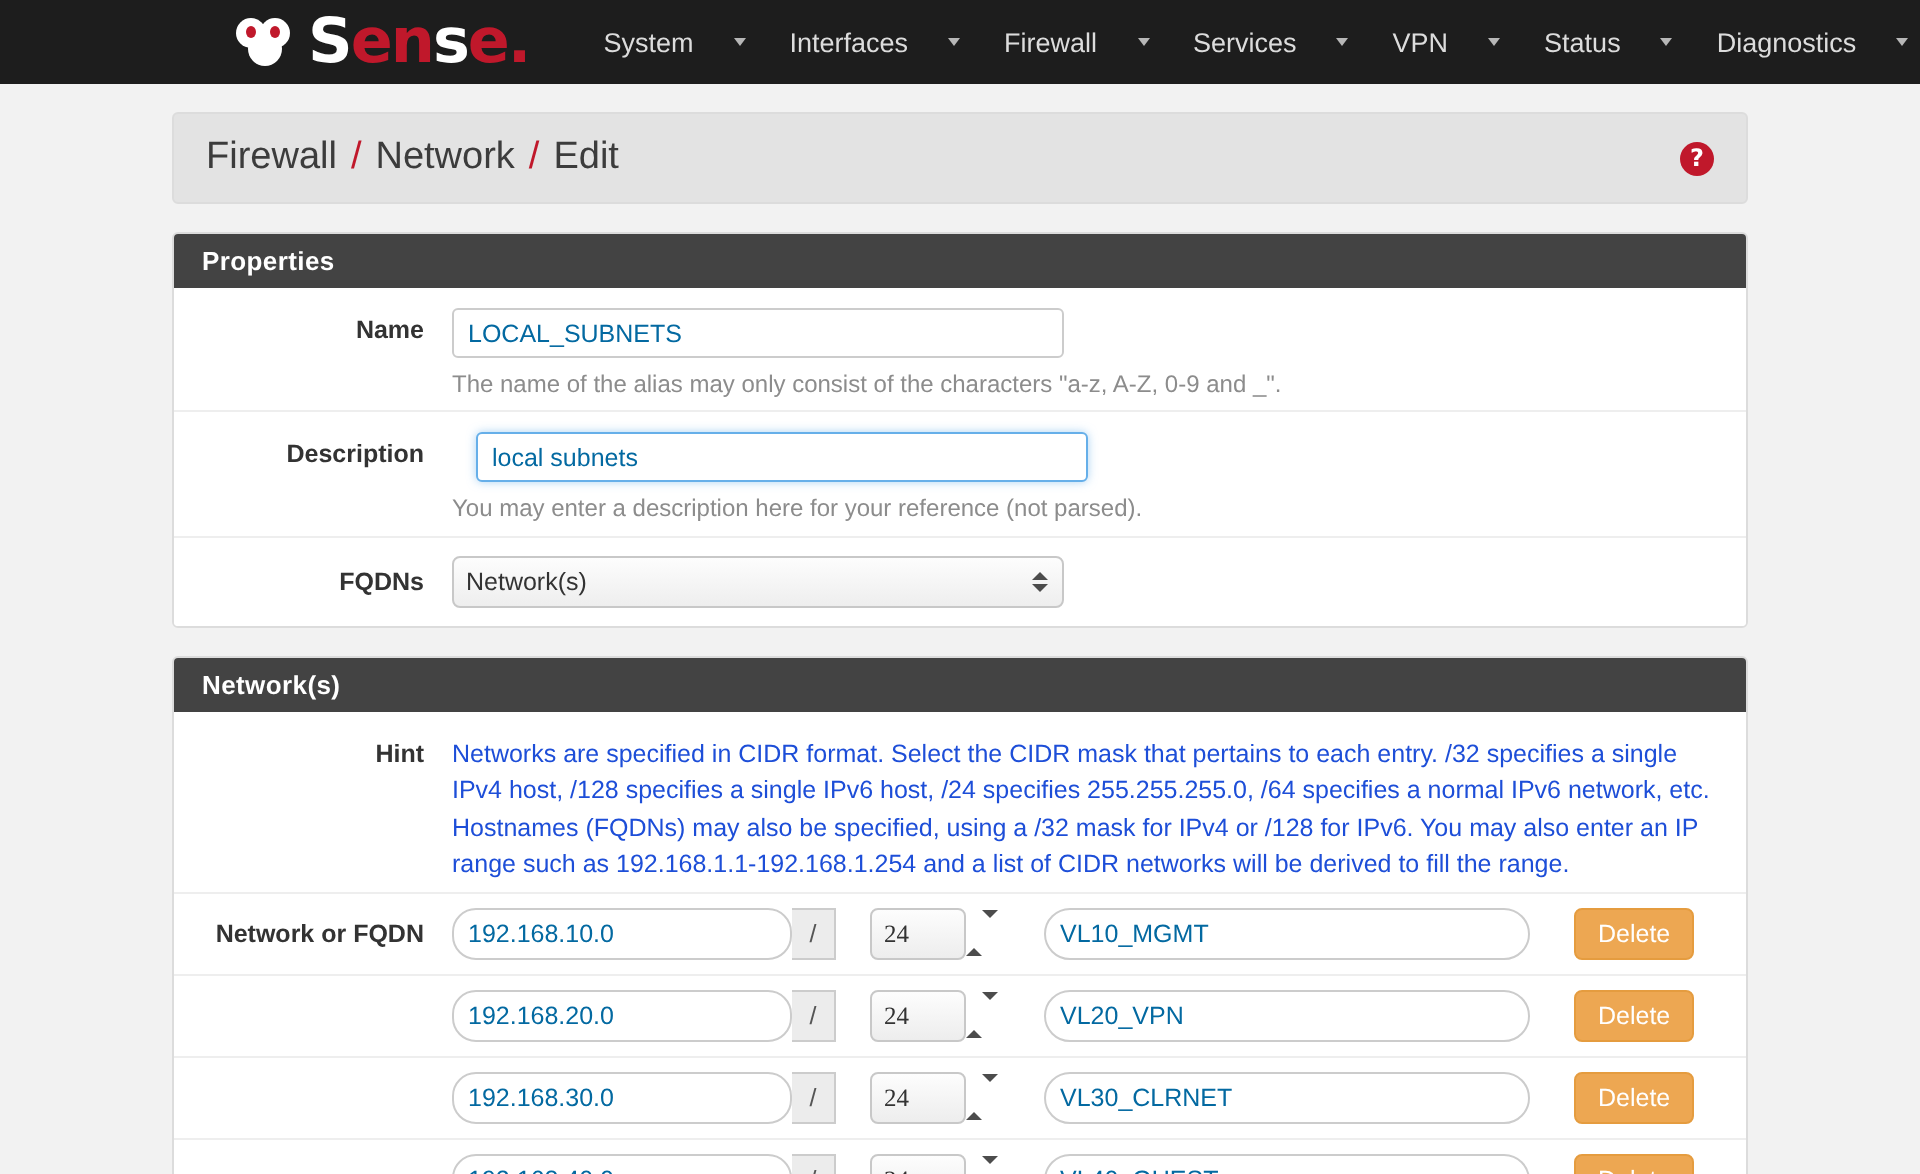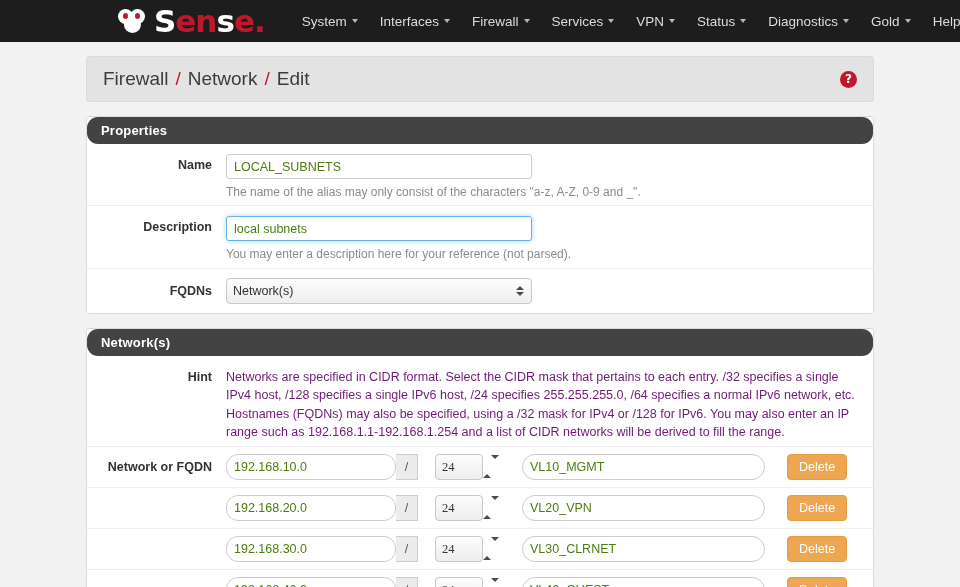--- a/index.html
+++ b/index.html
@@ -51,21 +51,21 @@
 
   .nav-items { display: flex; align-items: center; }
   .nav-item {
     color: #dcdcdc;
     font-size: 13.5px;
     padding: 6px 11px;
     white-space: nowrap;
     cursor: pointer;
     display: flex;
     align-items: center;
-    gap: 5px;
+    gap: 20px;
   }
   .caret {
     width: 0; height: 0;
     border-left: 3.5px solid transparent;
     border-right: 3.5px solid transparent;
     border-top: 4px solid #b7b7b7;
     display: inline-block;
   }
   .logout-icon { padding: 6px 10px; cursor: pointer; display: flex; align-items: center; }
 
@@ -108,21 +108,20 @@
     background: #fff;
     overflow: hidden;
   }
   .panel-heading {
     background: #434343;
     color: #fff;
     font-weight: bold;
     font-size: 13px;
     padding: 6px 14px;
     letter-spacing: .2px;
-    border-radius: 11px;
   }
   .panel-body { background: #fff; }
 
   .form-row {
     display: flex;
     padding: 10px 0 4px 0;
     border-bottom: 1px solid #eeeeee;
   }
   .form-row:last-child { border-bottom: none; }
   .form-row.tight { padding: 9px 0; align-items: center; }
@@ -134,42 +133,43 @@
     font-weight: bold;
     font-size: 12.5px;
     color: #333;
     padding-top: 4px;
   }
   .form-field { flex: 1; padding-right: 14px; }
 
   input[type="text"] {
     font-family: "Liberation Sans", sans-serif;
     font-size: 12.5px;
-    color: #4d7c0f;
+    color: #0369a1;
     padding: 4px 7px;
     height: 25px;
     border: 1px solid #cccccc;
     border-radius: 3px;
     background: #fff;
     outline: none;
   }
   input.name-input { width: 306px; }
   input.desc-input {
     width: 306px;
     border: 1px solid #66afe9;
     box-shadow: 0 0 5px rgba(102,175,233,.55);
+    margin-left: 12px;
   }
   .help-block {
     color: #8c8c8c;
     font-size: 12px;
     margin-top: 5px;
     line-height: 1.45;
   }
   .hint-text {
-    color: #701a75;
+    color: #1d4ed8;
     font-size: 12.5px;
     line-height: 1.48;
     max-width: 640px;
     padding-top: 2px;
   }
 
   select.type-select {
     width: 306px;
     height: 26px;
     font-family: "Liberation Sans", sans-serif;

